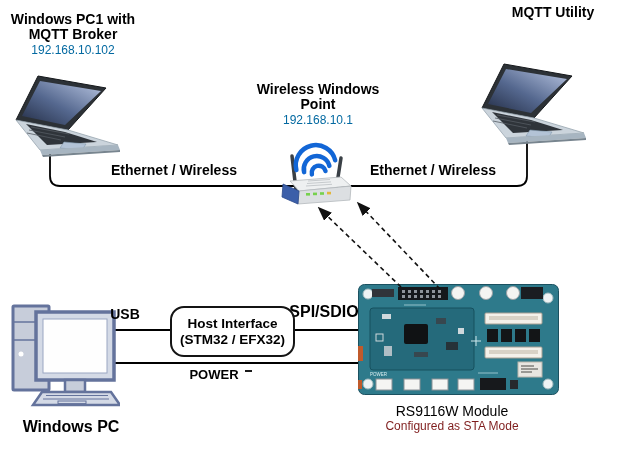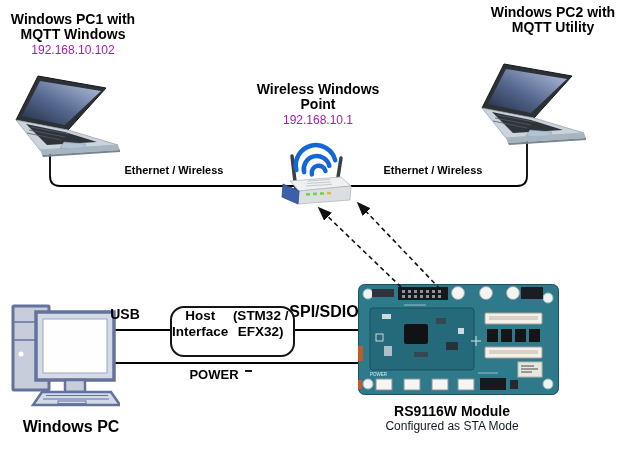--- a/index.html
+++ b/index.html
@@ -2,48 +2,48 @@
 <html><head>
 <meta charset="utf-8">
 <style>
   html,body{margin:0;padding:0;background:#fff;}
   .canvas{position:relative;width:631px;height:457px;background:#ffffff;
           font-family:"Liberation Sans",sans-serif;overflow:hidden;}
   .abs{position:absolute;}
   svg.layer{position:absolute;left:0;top:0;pointer-events:none;}
   .lbl{position:absolute;color:#000;text-align:center;}
   .node-title{font-weight:bold;font-size:14px;line-height:15px;}
-  .node-title .ip{font-weight:normal;font-size:12px;line-height:14px;color:#a21caf;margin-top:1px;}
-  .linklbl{font-weight:bold;font-size:11px;line-height:14px;}
+  .node-title .ip{font-weight:normal;font-size:12px;line-height:14px;color:#0369a1;margin-top:1px;}
+  .linklbl{font-weight:bold;font-size:14px;line-height:14px;}
   .hostbox{position:absolute;left:170px;top:306px;width:121px;height:47px;background:#fff;
-           border:2.5px solid #141414;border-radius:14px;display:flex;flex-direction:row;
+           border:2.5px solid #141414;border-radius:14px;display:flex;flex-direction:column;
            justify-content:center;text-align:center;font-weight:bold;font-size:13.5px;
            line-height:16px;z-index:4;}
-  .module-cap{font-weight:bold;font-size:14px;line-height:16px;}
-  .module-sub{font-weight:normal;font-size:12px;line-height:14px;color:#0f172a;}
+  .module-cap{font-weight:normal;font-size:14px;line-height:16px;}
+  .module-sub{font-weight:normal;font-size:12px;line-height:14px;color:#7f1d1d;}
   .z2{z-index:2;} .z3{z-index:3;}
   .dash-artifact{position:absolute;left:245px;top:370px;width:7px;height:2px;background:#1a1a1a;z-index:3;}
 </style>
 </head>
 <body>
 
 <div class="canvas">
 
   <svg class="layer" width="631" height="457" style="z-index:1">
 
     <path d="M50,150 L50,176 Q50,186 60,186 L517,186 Q527,186 527,176 L527,141" fill="none" stroke="#000" stroke-width="1.8"></path>
 
     <line x1="113" y1="330" x2="361" y2="330" stroke="#000" stroke-width="1.8"></line>
 
     <line x1="113" y1="363" x2="361" y2="363" stroke="#000" stroke-width="2"></line>
   </svg>
 
   <div class="lbl node-title" style="left:2px;top:12px;width:142px">
     <div>Windows PC1 with</div>
-    <div>MQTT Windows</div>
+    <div>MQTT Broker</div>
     <div class="ip">192.168.10.102</div>
   </div>
   <div class="abs z2" style="left:2px;top:70px">
     <svg viewBox="0 0 120 92" width="120" height="92">
       <defs>
         <linearGradient id="lcdgrad" x1="0" y1="1" x2="1" y2="0">
           <stop offset="0" stop-color="#232d45"></stop>
             <stop offset="0.45" stop-color="#55688f"></stop>
             <stop offset="1" stop-color="#b9c6e2"></stop>
         </linearGradient>
@@ -53,21 +53,20 @@
       <polygon points="14,50 66,60 116,75 38,80" fill="#cbd4dc" stroke="#97a4af" stroke-width="0.8"></polygon>
       <polygon points="24,54 63,62 95,72 45,75" fill="#2f343a"></polygon>
       <path d="M29,57 L67,64 M27,60 L63,67 M25,63 L59,70" stroke="#565c63" stroke-width="0.8" fill="none"></path>
       <polygon points="62,72 84,74 80,80 58,78" fill="#b3c3d6" stroke="#8198ad" stroke-width="0.6"></polygon>
       <polygon points="38,80 116,75 118,80 40,85" fill="#a7b5c1"></polygon>
       <polygon points="40,85 118,80 118,82 41,87" fill="#78858f"></polygon>
     </svg>
   </div>
 
   <div class="lbl node-title" style="left:478px;top:5px;width:150px">
-    <div>Windows PC2 with</div>
     <div>MQTT Utility</div>
   </div>
   <div class="abs z2" style="left:468px;top:58px">
     <svg viewBox="0 0 120 92" width="120" height="92">
       <polygon points="14,50 36,6 104,18 66,60" fill="#2c3136" stroke="#15181b" stroke-width="1"></polygon>
       <polygon points="20,46 38,11 99,21 63,55" fill="url(#lcdgrad)"></polygon>
       <polygon points="14,50 66,60 116,75 38,80" fill="#cbd4dc" stroke="#97a4af" stroke-width="0.8"></polygon>
       <polygon points="24,54 63,62 95,72 45,75" fill="#2f343a"></polygon>
       <path d="M29,57 L67,64 M27,60 L63,67 M25,63 L59,70" stroke="#565c63" stroke-width="0.8" fill="none"></path>
       <polygon points="62,72 84,74 80,80 58,78" fill="#b3c3d6" stroke="#8198ad" stroke-width="0.6"></polygon>

